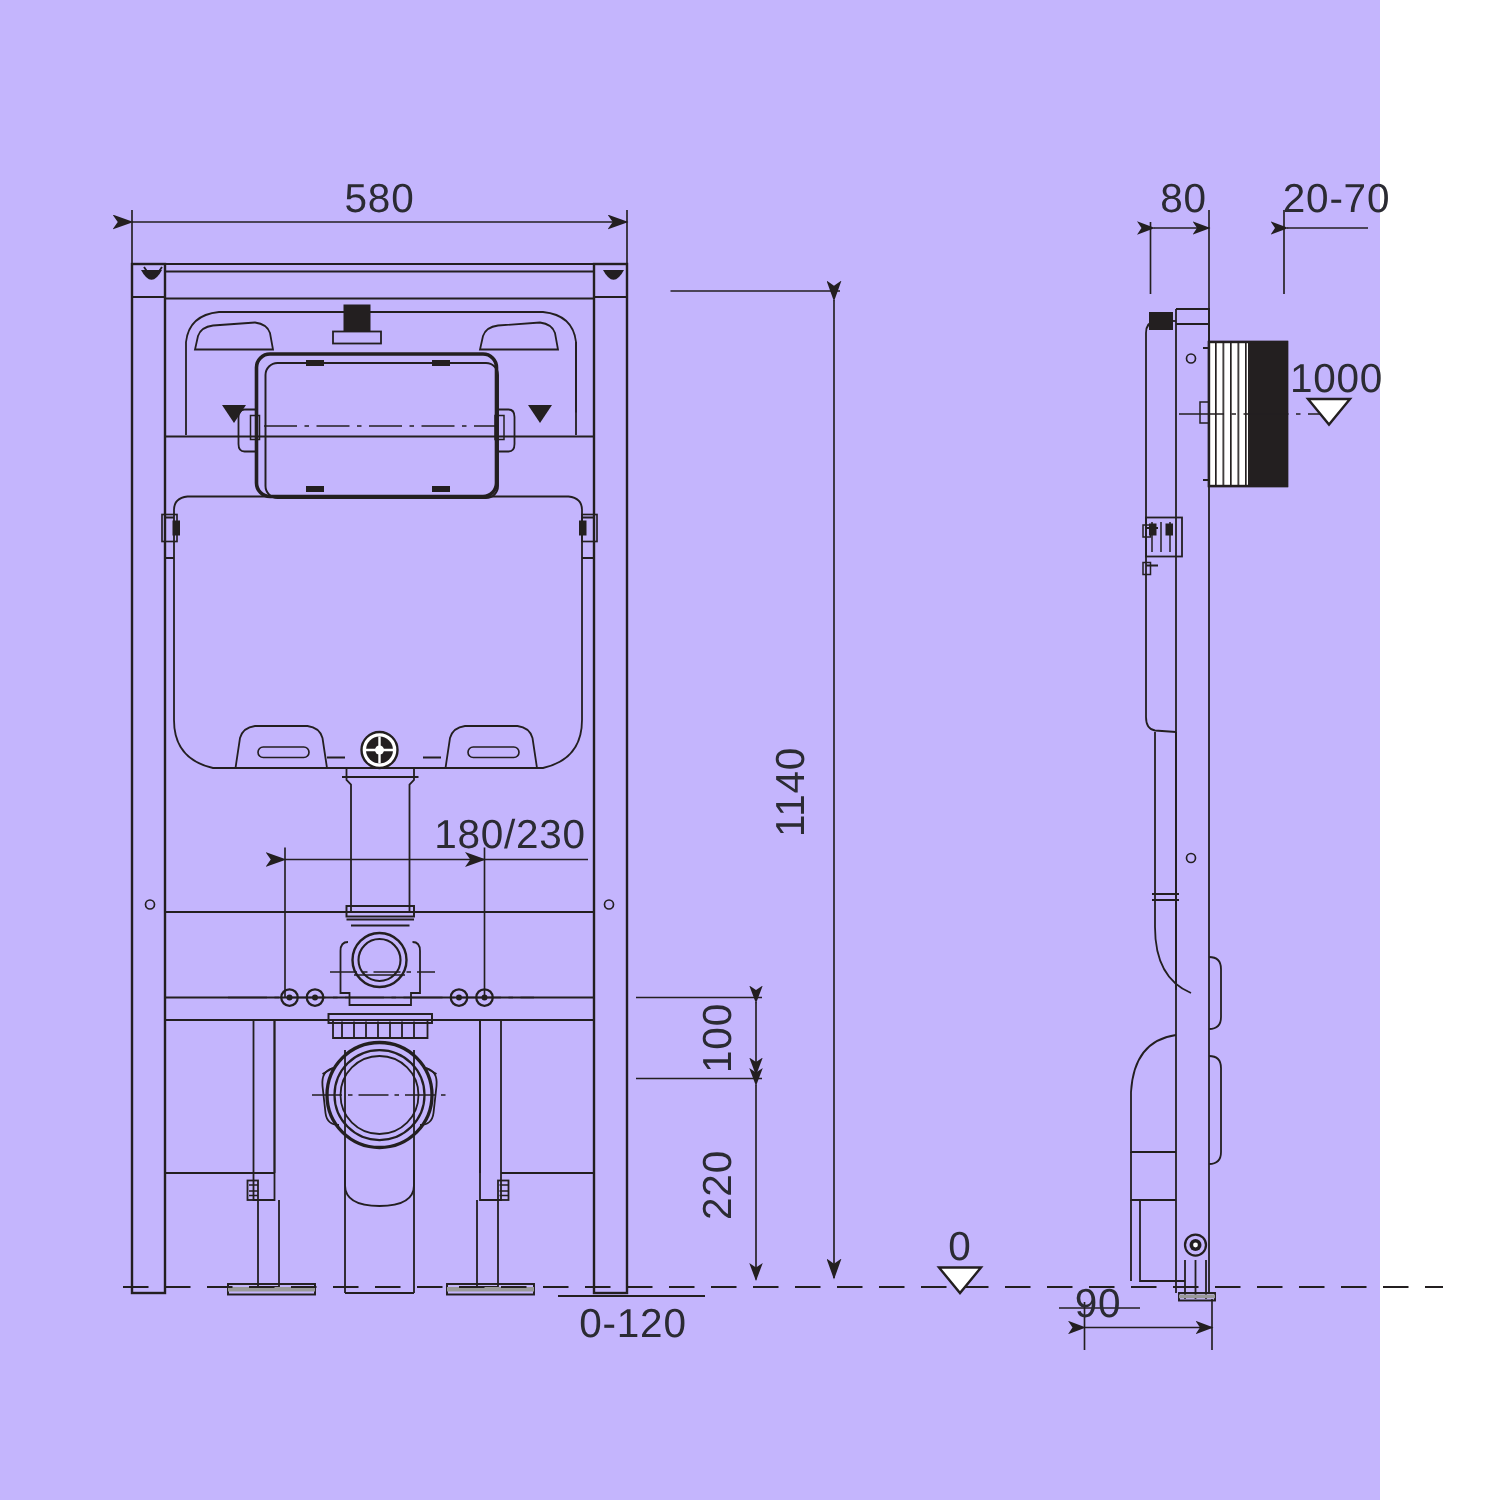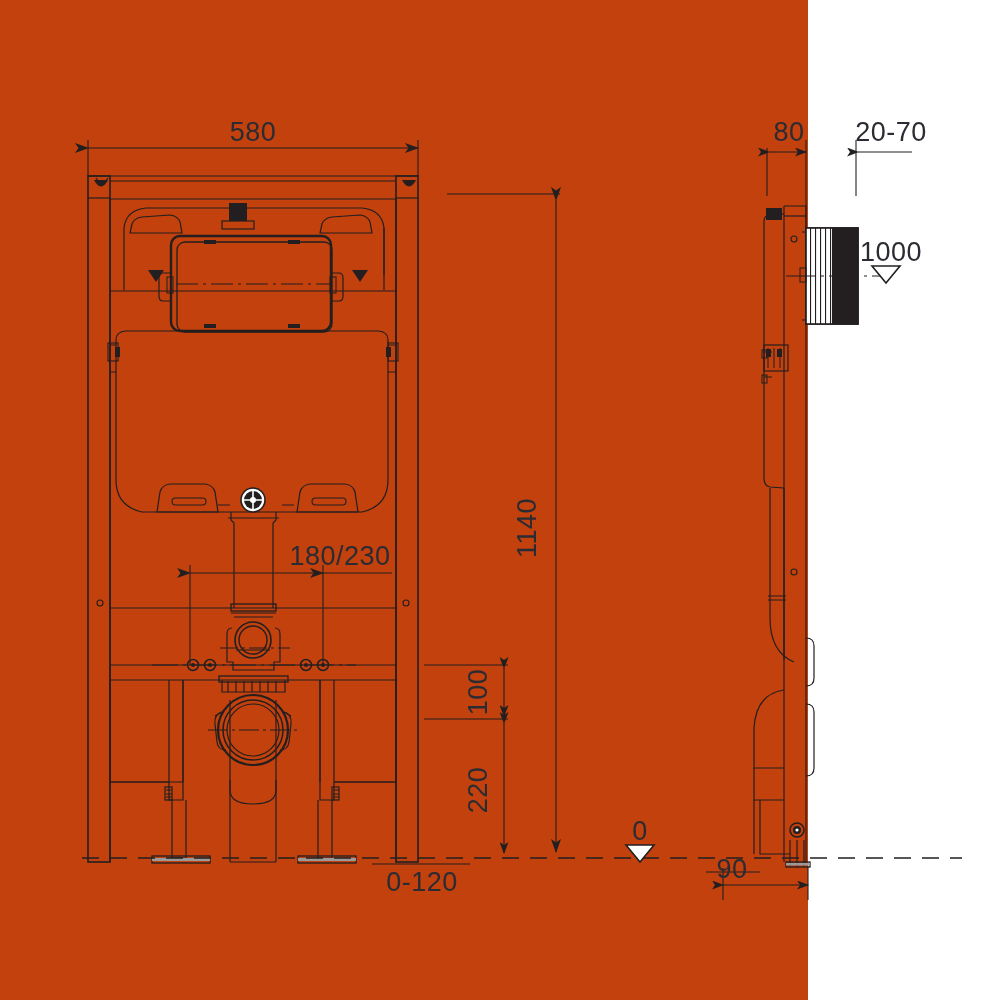--- a/index.html
+++ b/index.html
@@ -3,21 +3,21 @@
 <meta charset="utf-8">
 <title>Technical Drawing</title>
 <style>
   html,body{margin:0;padding:0;background:#ffffff;}
   body{
     width:1000px;height:1000px;
     font-family:"Liberation Sans", sans-serif;
     color:#231f20;
     overflow:hidden;
   }
-  #sheet{position:relative;width:808px;height:1000px;background:#c2410c;}
+  #sheet{position:relative;width:920px;height:1000px;background:#c4b5fd;}
   svg#drawing{position:absolute;left:0;top:0;width:1000px;height:1000px;display:block;}
 
   .dimtext{
     font-family:"Liberation Sans", sans-serif;
     font-size:27px;
     fill:#2b2b33;
     letter-spacing:0.5px;
   }
   text{ dominant-baseline:auto; }
 </style>

